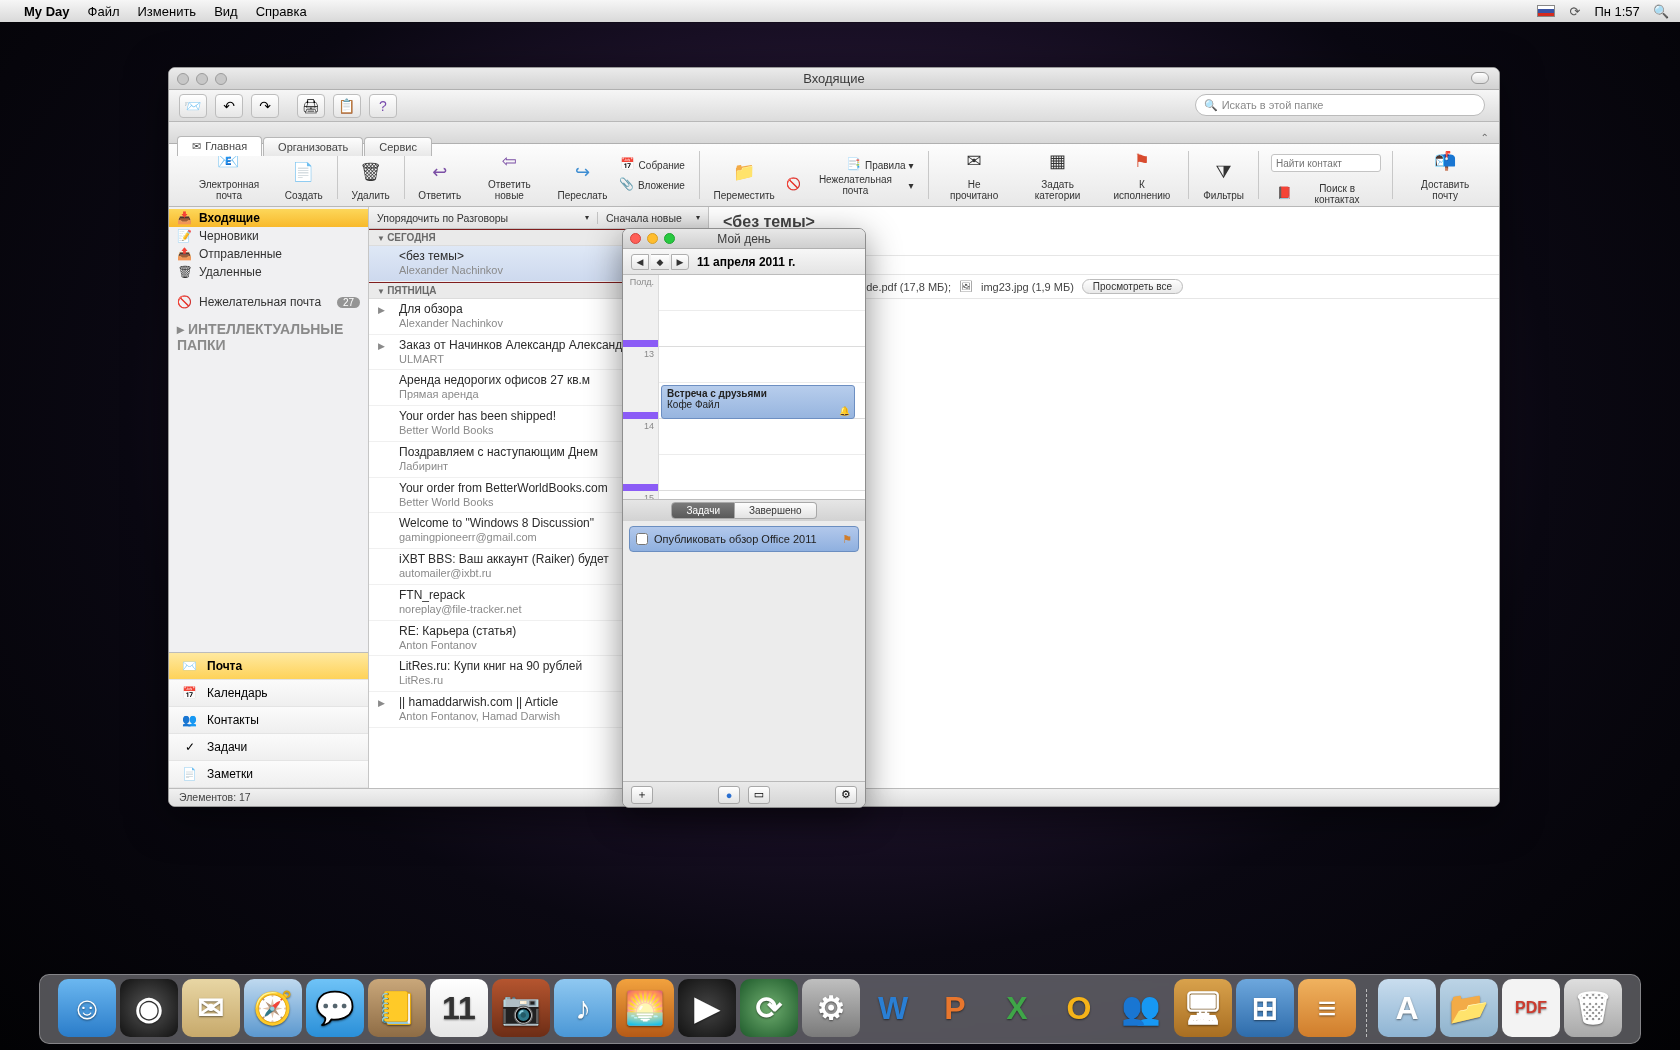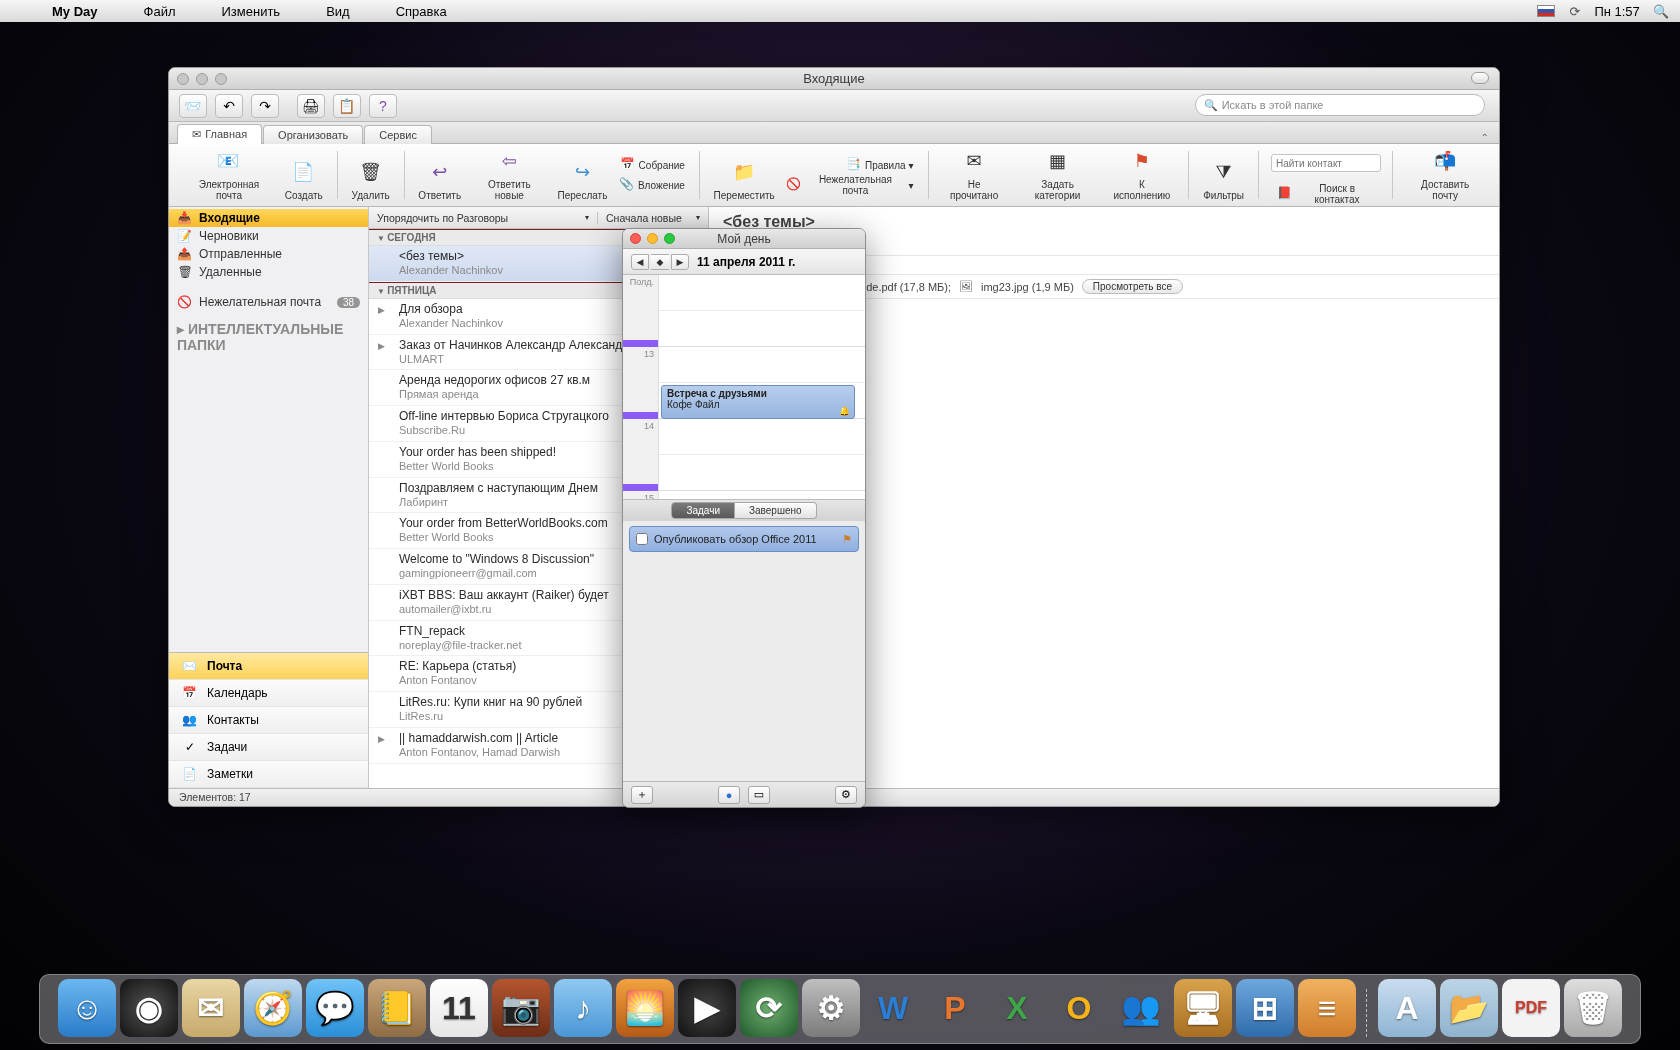--- a/index.html
+++ b/index.html
@@ -1,37 +1,37 @@
 <!DOCTYPE html>
 <html><head>
 <meta charset="utf-8">
 <style>
 * { margin:0; padding:0; box-sizing:border-box; font-family: "Lucida Grande", "Helvetica Neue", Arial, sans-serif; }
 body { width:1680px; height:1050px; background: radial-gradient(ellipse at 50% 40%, #5a3a6e 0%, #2c1a3d 25%, #0a0812 60%, #020204 100%); overflow:hidden; position:relative; }
 
 
-.menubar { height:22px; background:linear-gradient(#f6f6f6,#d9d9d9); display:flex; align-items:center; font-size:13px; color:#000; padding:0 10px; box-shadow:0 1px 0 rgba(0,0,0,.2);gap:28px;}
+.menubar { height:22px; background:linear-gradient(#f6f6f6,#d9d9d9); display:flex; align-items:center; font-size:13px; color:#000; padding:0 10px; box-shadow:0 1px 0 rgba(0,0,0,.2);}
 .menubar .apple { font-size:15px; margin-right:14px;}
 .menubar .item { margin-right:18px; cursor:default;}
 .menubar .right { margin-left:auto; display:flex; align-items:center; gap:14px;}
 .menubar .flag{width:18px;height:12px;background:linear-gradient(#fff 33%,#3a53a4 33% 66%,#d52b1e 66%);border:1px solid #888;}
 
 
 .outlook { position:absolute; left:168px; top:67px; width:1332px; height:740px; background:#f3f3f3; border-radius:7px; box-shadow:0 10px 40px rgba(0,0,0,.5); overflow:hidden; border:1px solid #9a9a9a;}
 .titlebar { height:22px; background:linear-gradient(#ebebeb,#d2d2d2); display:flex; align-items:center; justify-content:center; border-bottom:1px solid #b0b0b0; position:relative; font-size:13px; color:#3a3a3a;}
 .traffic { position:absolute; left:8px; top:5px; display:flex; gap:7px;}
 .traffic span{width:12px;height:12px;border-radius:50%;background:#c7c7c7;border:1px solid #9c9c9c;}
 
 .toolbar-main{height:32px;background:linear-gradient(#f6f6f6,#dcdcdc);display:flex;align-items:center;padding:0 10px;border-bottom:1px solid #b8b8b8; position:relative;}
 .tbtn{width:28px;height:24px;margin-right:8px;border:1px solid #bdbdbd;border-radius:4px;background:linear-gradient(#fff,#e6e6e6);display:flex;align-items:center;justify-content:center;font-size:14px;}
 .search-folder{position:absolute;right:14px;top:4px;width:290px;height:22px;border:1px solid #bbb;border-radius:11px;background:#fff;display:flex;align-items:center;padding:0 8px;font-size:11px;color:#8a8a8a;}
 .search-folder::before{content:"🔍";margin-right:4px;font-size:11px;}
 
 .ribbon-tabs{height:22px;background:linear-gradient(#ececec,#d8d8d8);display:flex;align-items:flex-end;border-bottom:1px solid #b0b0b0;font-size:11px;padding-left:8px;}
-.rtab{padding:3px 14px;border:1px solid #b7b7b7;border-bottom:none;border-radius:4px 4px 0 0;background:linear-gradient(#fdfdfd,#e8e8e8);margin-right:1px;color:#444;position:relative;top:1px;}
+.rtab{padding:3px 14px;border:1px solid #b7b7b7;border-bottom:none;border-radius:4px 4px 0 0;background:linear-gradient(#fdfdfd,#e8e8e8);margin-right:1px;color:#444;position:relative;top:13px;}
 .rtab.active{background:#fff;}
 .rtab .ico{margin-right:4px;}
 .rtab-collapse{margin-left:auto;margin-right:10px;font-size:10px;color:#666;}
 
 .ribbon{height:63px;background:linear-gradient(#fdfdfd,#e8e8e8);border-bottom:1px solid #b8b8b8;display:flex;align-items:center;padding:0 6px;font-size:10px;color:#333;}
 .rgrp{display:flex;align-items:flex-end;height:100%;padding:3px 4px;}
 .rbtn{display:flex;flex-direction:column;align-items:center;justify-content:flex-end;padding:2px 6px;min-width:44px;text-align:center;line-height:1.1;height:58px;}
 .rbtn .ricon{width:30px;height:30px;border-radius:4px;margin-bottom:2px;display:flex;align-items:center;justify-content:center;font-size:18px;}
 .rbtn.sm{flex-direction:row;height:18px;min-width:auto;align-items:center;gap:3px;}
 .rbtn.sm .ricon{width:16px;height:16px;font-size:12px;margin:0;}
@@ -280,21 +280,21 @@
           </li>
         <li>
             <span class="ico">🗑</span>
             <span>Удаленные</span>
           </li>
       </ul>
       <ul style="margin-top:10px">
         <li>
             <span class="ico">🚫</span>
             <span>Нежелательная почта</span>
-            <span class="badge">38</span>
+            <span class="badge">27</span>
           </li>
       </ul>
       <div class="hdr">▸ <span>ИНТЕЛЛЕКТУАЛЬНЫЕ ПАПКИ</span></div>
       <div class="navspacer"></div>
       <div class="navbottom">
         <div class="navitem sel">
             <span class="ico">✉️</span>
             <span>Почта</span>
           </div>
         <div class="navitem">
@@ -340,24 +340,20 @@
             <div class="fr">Alexander Nachinkov</div>
           </div>
           <div class="msg">
             <span class="arrow">▶</span>
             <div class="th">Заказ от Начинков Александр Александрович</div>
             <div class="fr">ULMART</div>
           </div>
           <div class="msg">
             <div class="th">Аренда недорогих офисов 27 кв.м</div>
             <div class="fr">Прямая аренда</div>
-          </div>
-          <div class="msg">
-            <div class="th">Off-line интервью Бориса Стругацкого</div>
-            <div class="fr">Subscribe.Ru</div>
           </div>
           <div class="msg">
             <div class="th">Your order has been shipped!</div>
             <div class="fr">Better World Books</div>
           </div>
           <div class="msg">
             <div class="th">Поздравляем с наступающим Днем</div>
             <div class="fr">Лабиринт</div>
           </div>
           <div class="msg">

